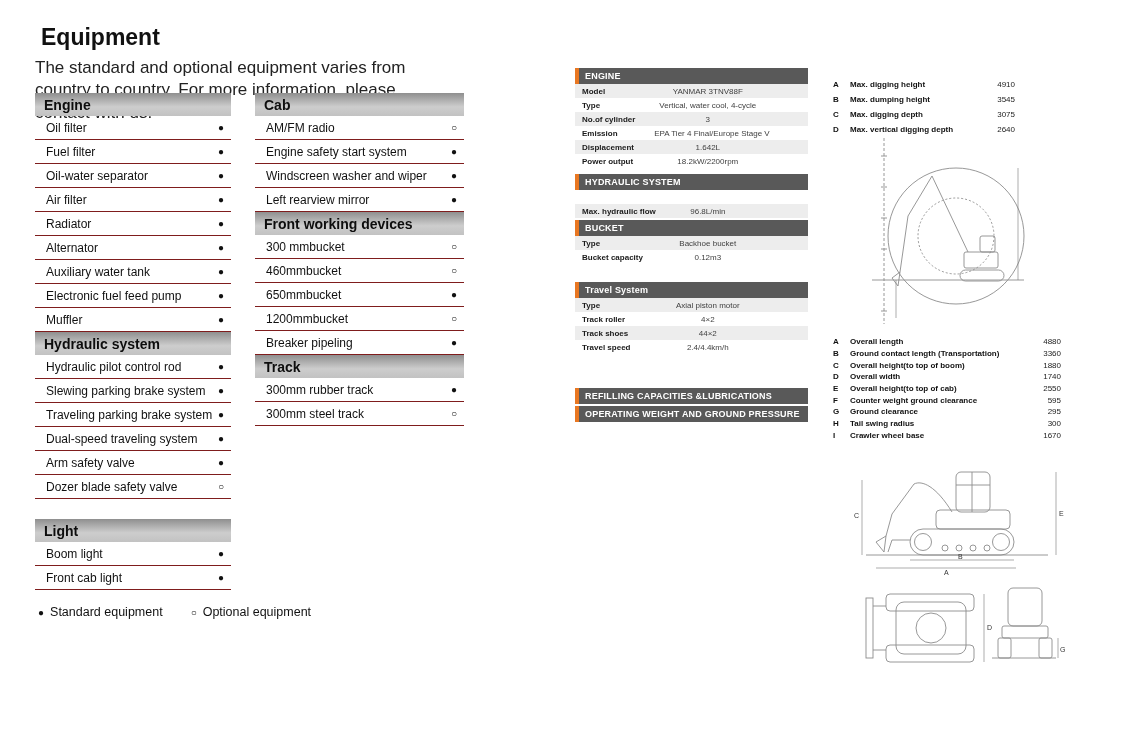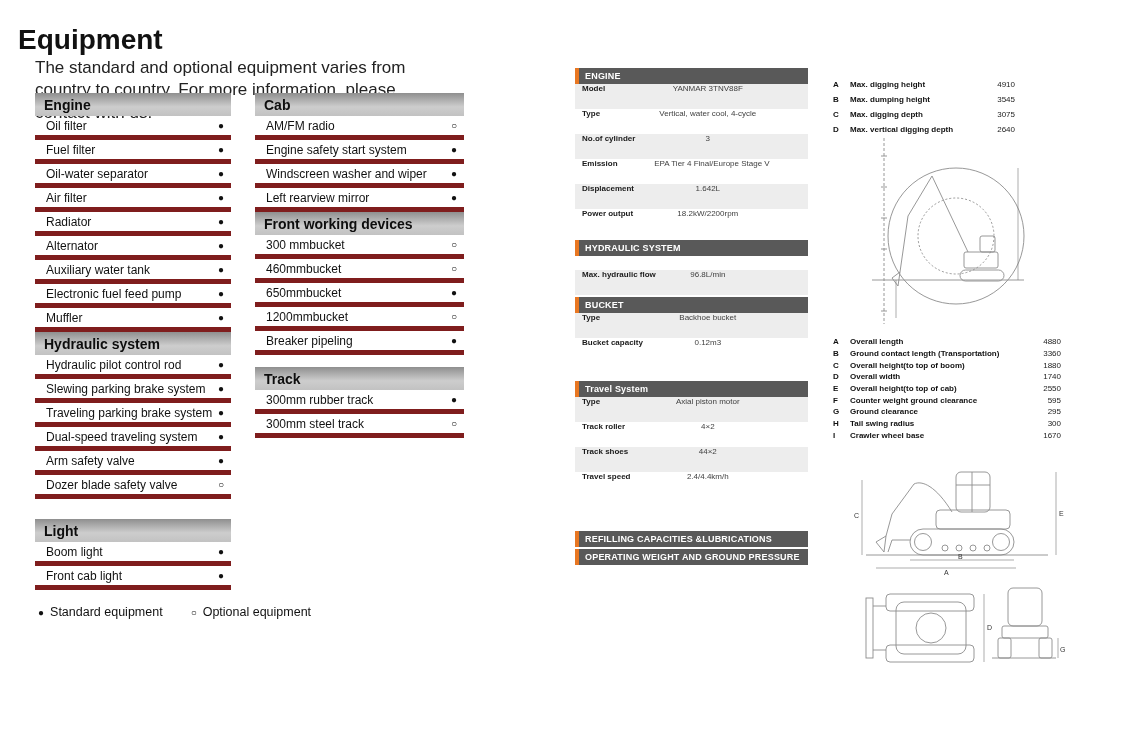--- a/index.html
+++ b/index.html
@@ -1,44 +1,44 @@
 <!DOCTYPE html>
 <html><head>
 <meta charset="utf-8">
 <style>
   * { margin:0; padding:0; box-sizing:border-box; }
   html,body { background:#fff; }
   body { font-family:"Liberation Sans", sans-serif; }
   .page { position:relative; width:1131px; height:744px; background:#fff; overflow:hidden; }
 
   
-  .title { position:absolute; left:18px; top:24px; font-size:28px; font-weight:bold; color:#111; }
+  .title { position:absolute; left:41px; top:24px; font-size:23px; font-weight:bold; color:#111; }
   .subtitle { position:absolute; left:35px; top:57px; width:400px; font-size:17px; line-height:1.32; color:#222; }
 
   .eq-col1 { position:absolute; left:35px; top:93px; width:196px; }
   .eq-col2 { position:absolute; left:255px; top:93px; width:209px; }
 
   .eq-header { height:23px; background:linear-gradient(180deg,#8f8f8f,#cdcdcd 60%,#c2c2c2);
                display:flex; align-items:center; padding-left:9px; font-size:14px; font-weight:bold; color:#0d0d0d; }
   .eq-row { height:24px; display:flex; justify-content:space-between; align-items:center;
-            padding:0 7px 0 11px; border-bottom:5px solid #7f1d1d; font-size:12px; color:#111; white-space:nowrap; }
+            padding:0 7px 0 11px; border-bottom:1px solid #7f1d1d; font-size:12px; color:#111; white-space:nowrap; }
   .eq-mark { font-size:10px; }
   .gap-top { margin-top:20px; }
-  .gap-top-lg { margin-top:12px; }
+  .gap-top-lg { margin-top:0; }
 
   .legend { position:absolute; left:38px; top:605px; font-size:12.5px; color:#111; display:flex; gap:28px; align-items:center; }
   .legend-item { display:flex; align-items:center; }
   .legend .mark { font-size:10px; margin-right:6px; }
 
   
   .specs { position:absolute; left:575px; top:68px; width:233px; }
   .spec-header { height:16px; background:#595959; color:#fff; font-size:9px; font-weight:bold;
                  display:flex; align-items:center; padding-left:10px; position:relative; letter-spacing:.2px; }
   .spec-header::before { content:""; position:absolute; left:0; top:0; width:4px; height:100%; background:#e87722; }
-  .spec-row { height:25px; display:flex; align-items:flex-start; font-size:8px; }
+  .spec-row { height:14px; display:flex; align-items:center; font-size:8px; }
   .spec-rows .spec-row:nth-of-type(odd) { background:#ededed; }
   .spec-label { width:34%; padding-left:7px; font-weight:bold; color:#1a1a1a; white-space:nowrap; }
   .spec-value { width:46%; text-align:center; color:#3f3f3f; white-space:nowrap; }
   .mt2 { margin-top:2px; } .mt3 { margin-top:3px; } .mt6 { margin-top:6px; }
   .mt18 { margin-top:18px; } .mt34 { margin-top:34px; }
   .rows-gap { margin-top:14px; } .rows-gap-lg { margin-top:18px; }
 
   
   .dim-list-1 { position:absolute; left:833px; top:77px; width:182px; }
   .dim-list-2 { position:absolute; left:833px; top:336px; width:228px; }

